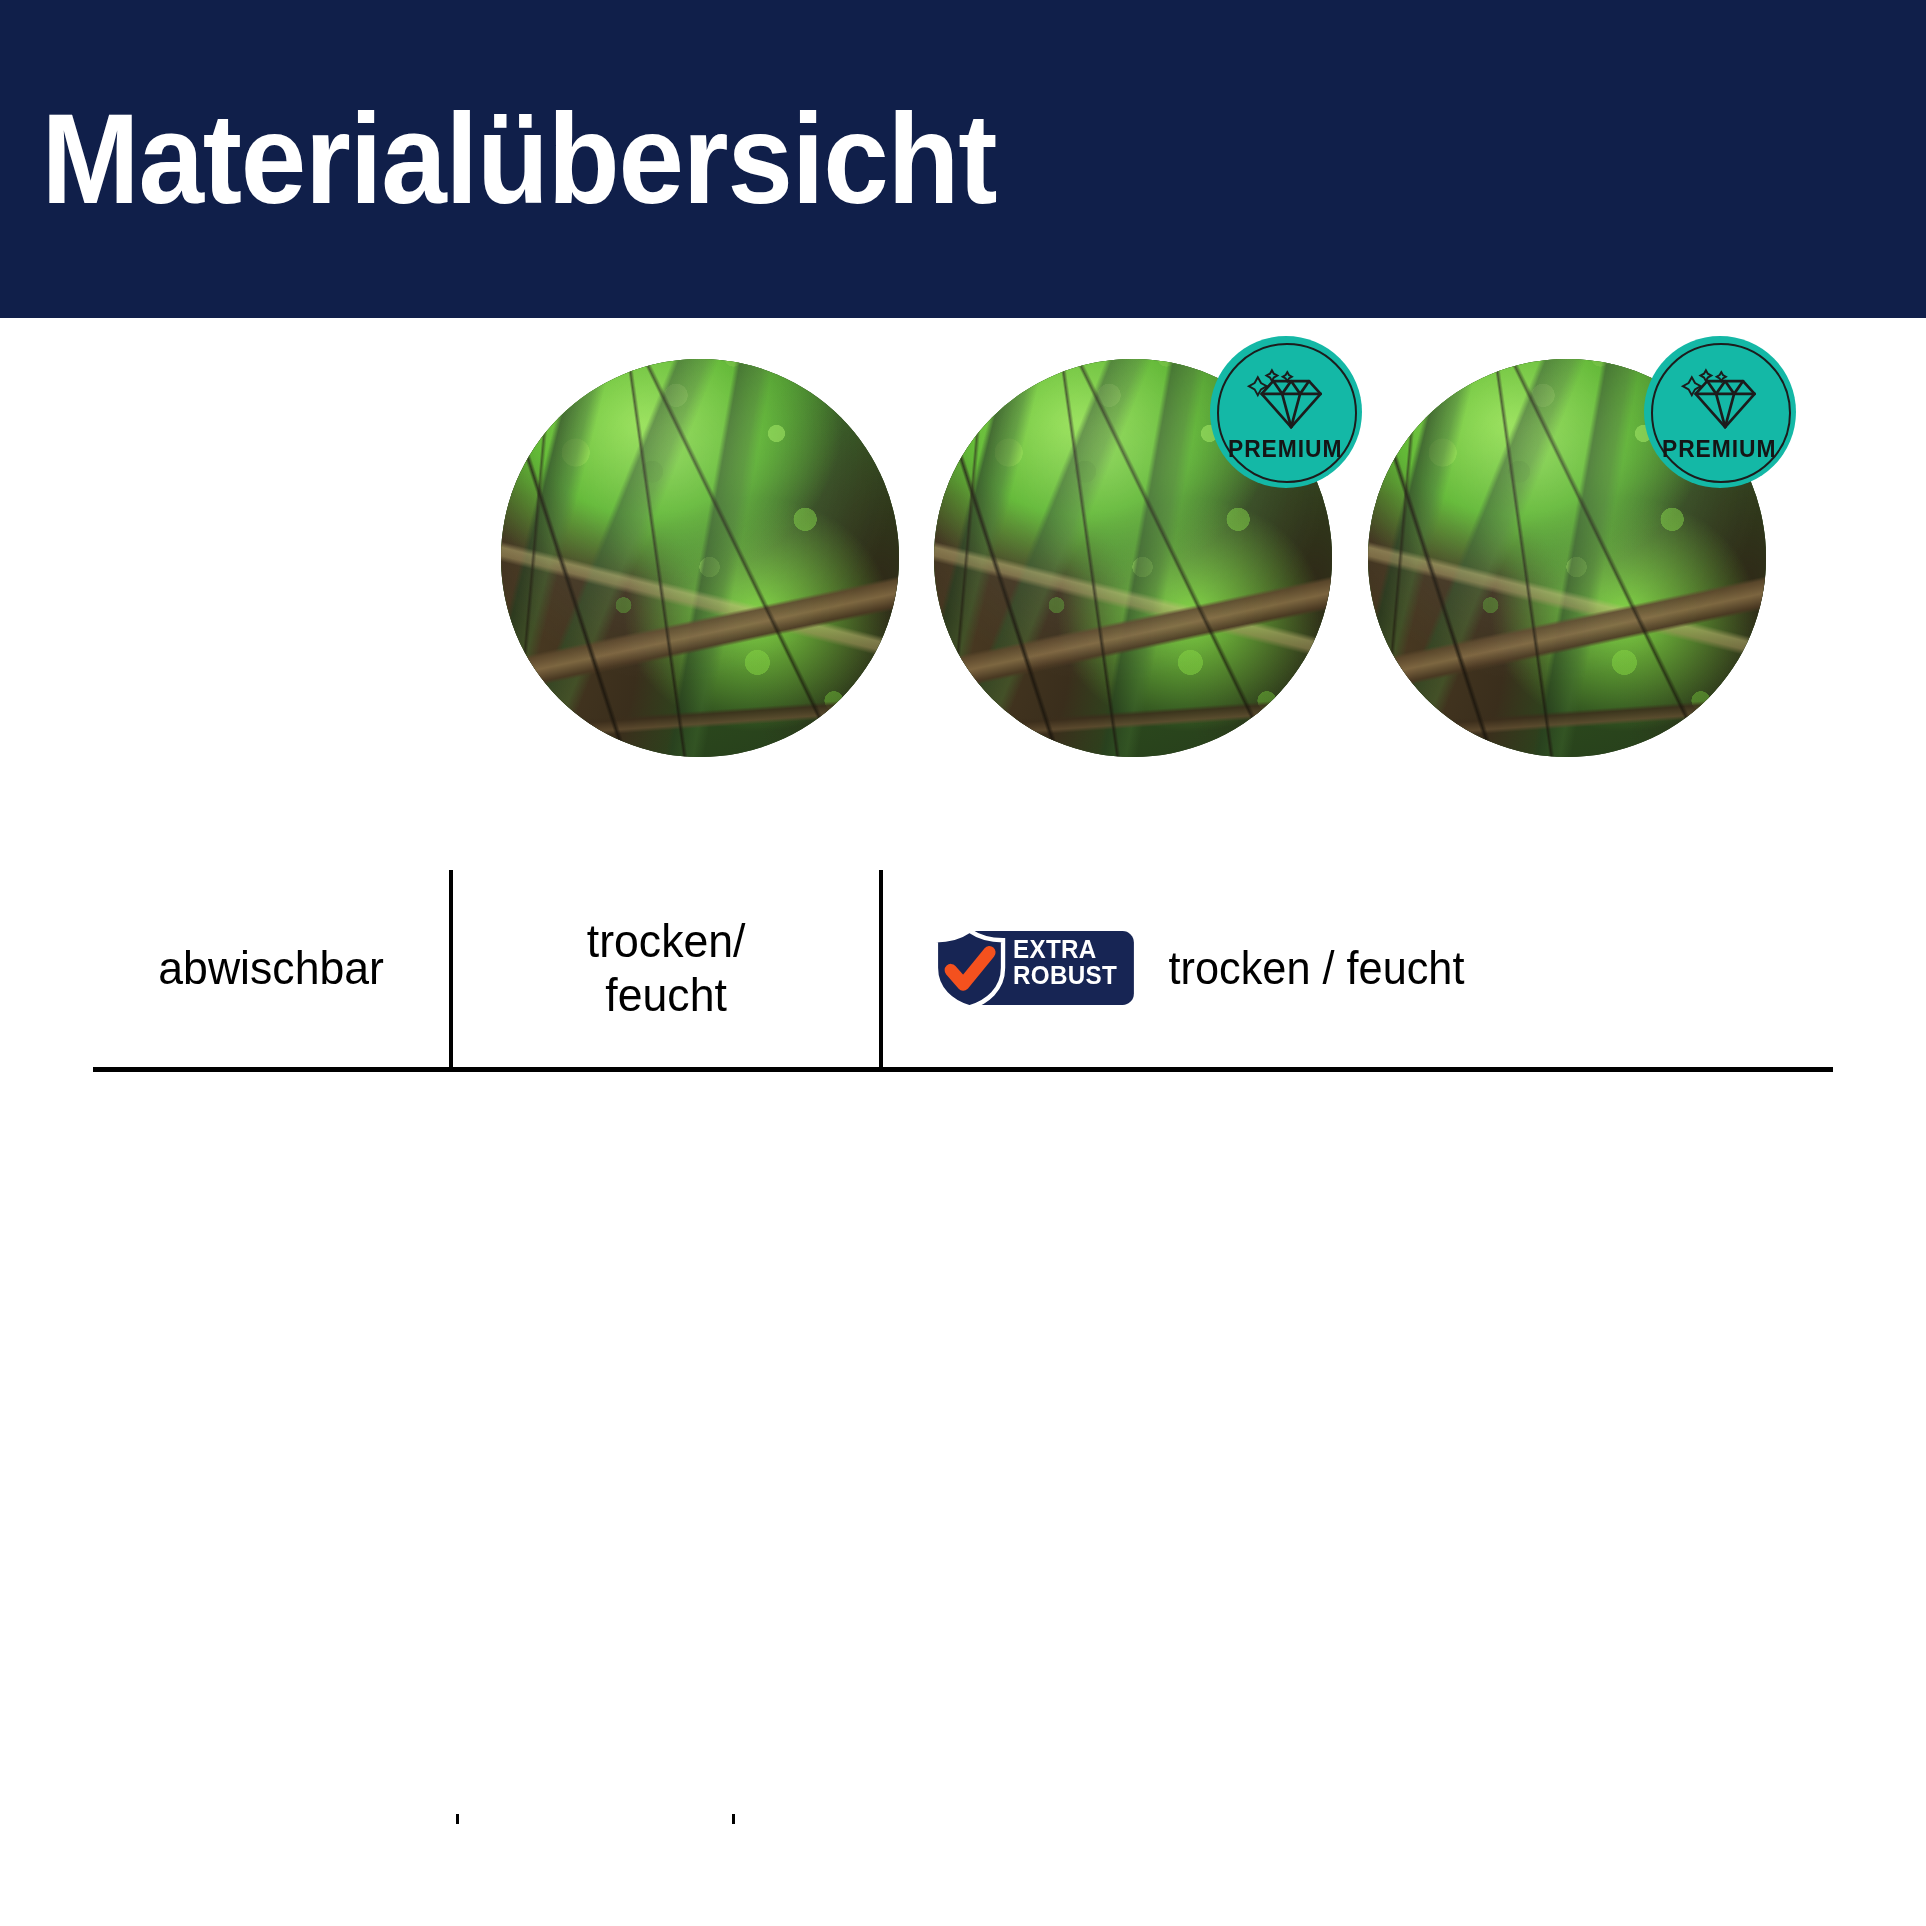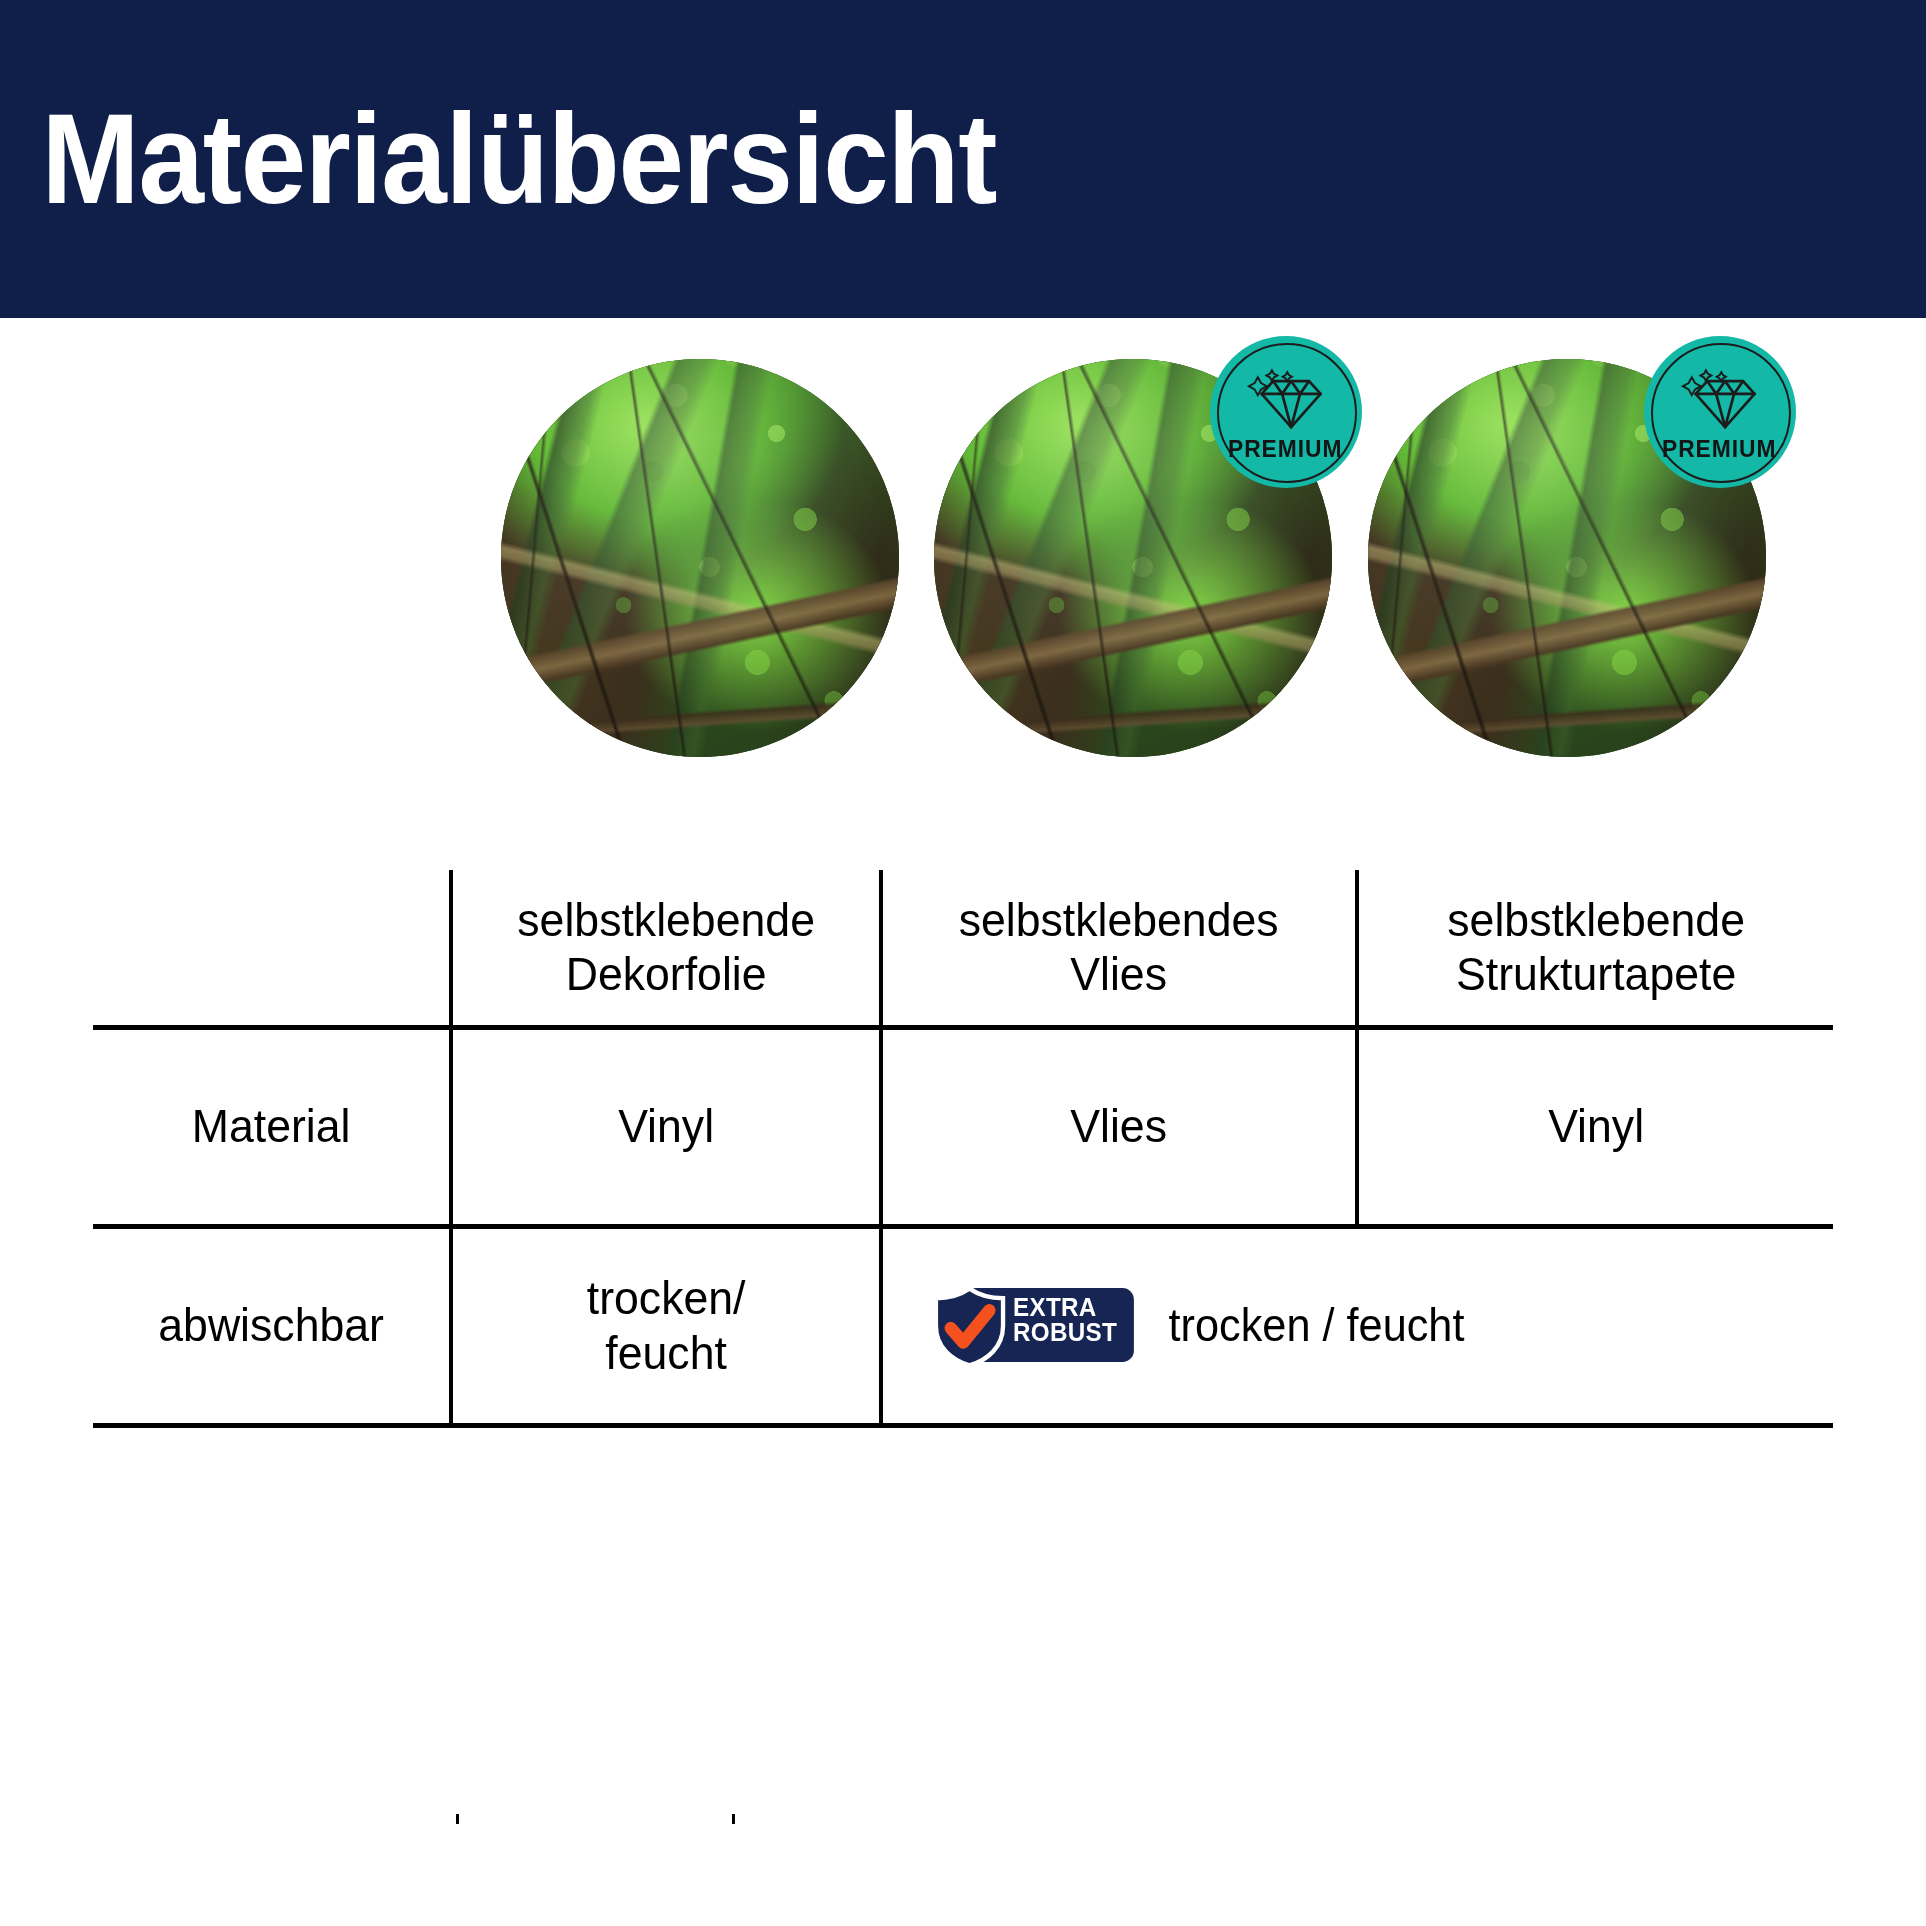--- a/index.html
+++ b/index.html
@@ -311,42 +311,21 @@
 <div id="material-table">
   <table class="tbl">
     <colgroup>
       <col class="c-label">
         <col class="c-col1">
         <col class="c-col2">
         <col class="c-col3">
     </colgroup>
     <tbody>
 
-      <tr class="r-head">
-        <td></td>
-        <td class="vline-r" style="border-left:4.5px solid #000;">
-          <div>selbstklebende</div>
-          <div>Dekorfolie</div>
-        </td>
-        <td class="vline-r">
-          <div>selbstklebendes</div>
-          <div>Vlies</div>
-        </td>
-        <td>
-          <div>selbstklebende</div>
-          <div>Strukturtapete</div>
-        </td>
-      </tr>
-
-      <tr class="r-body">
-        <td class="cell-label hline-b" style="border-top:5.8px solid #000;">Material</td>
-        <td class="vline-r hline-b" style="border-top:5.8px solid #000;border-left:4.5px solid #000;">Vinyl</td>
-        <td class="vline-r hline-b" style="border-top:5.8px solid #000;">Vlies</td>
-        <td class="hline-b" style="border-top:5.8px solid #000;">Vinyl</td>
-      </tr>
+
 
 
 
       <tr class="r-last">
         <td class="cell-label hline-b">abwischbar</td>
         <td class="vline-r hline-b" style="border-left:4.5px solid #000;">
           <div>trocken/</div>
           <div>feucht</div>
         </td>
         <td class="hline-b merged-last" colspan="2">

